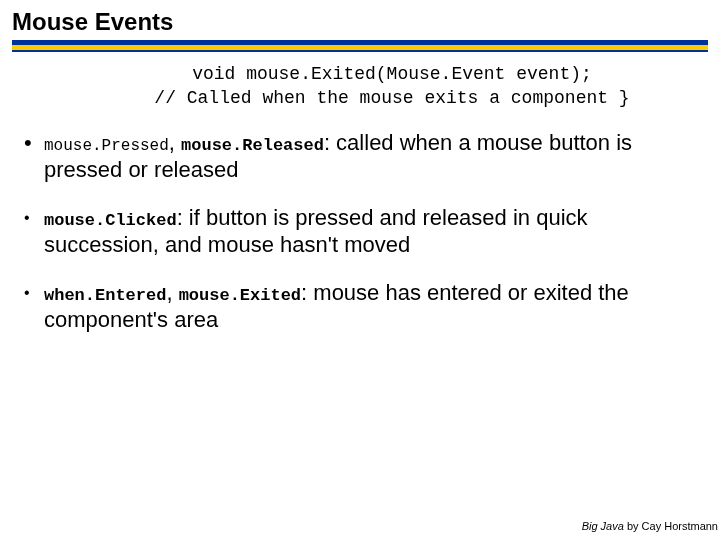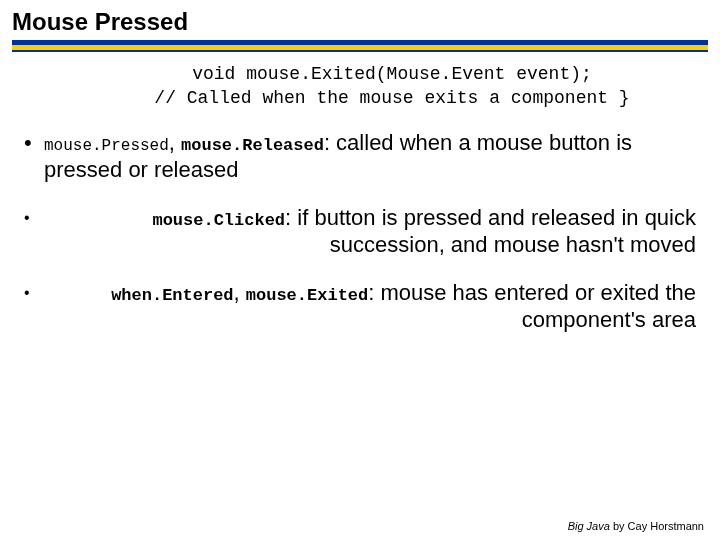--- a/index.html
+++ b/index.html
@@ -67,55 +67,54 @@
   ul.bullets > li::before {
     content: "•";
     position: absolute;
     left: 0;
     top: 0;
     font-size: 22px;
     color: #000;
   }
   ul.bullets > li.secondary {
     font-size: 22px;
-    text-align: right;
   }
   ul.bullets > li.secondary::before {
     font-size: 16px;
     top: 4px;
   }
   .mono-lg {
     font-family: "Courier New", Courier, monospace;
     font-size: 16px;
   }
   .mono-sm {
     font-family: "Courier New", Courier, monospace;
     font-size: 17px;
     font-weight: bold;
   }
   .footer {
     position: absolute;
-    right: 16px;
+    right: 2px;
     bottom: 6px;
     text-align: right;
     font-size: 11px;
     line-height: 1.25;
     color: #000;
   }
   .footer .book {
     font-style: italic;
   }
 </style>
 </head>
 <body>
 
 <div class="slide">
 
   <div class="title-block">
-    <h1 class="title">Mouse Pressed</h1>
+    <h1 class="title">Mouse Events</h1>
     <div class="rule-stack">
       <div class="rule-blue-thick"></div>
       <div class="rule-yellow"></div>
       <div class="rule-blue-thin"></div>
     </div>
   </div>
 
   <div class="code-block"><span>void mouse.Exited(Mouse.Event event);</span>
 <span>// Called when the mouse exits a component }</span></div>
 

